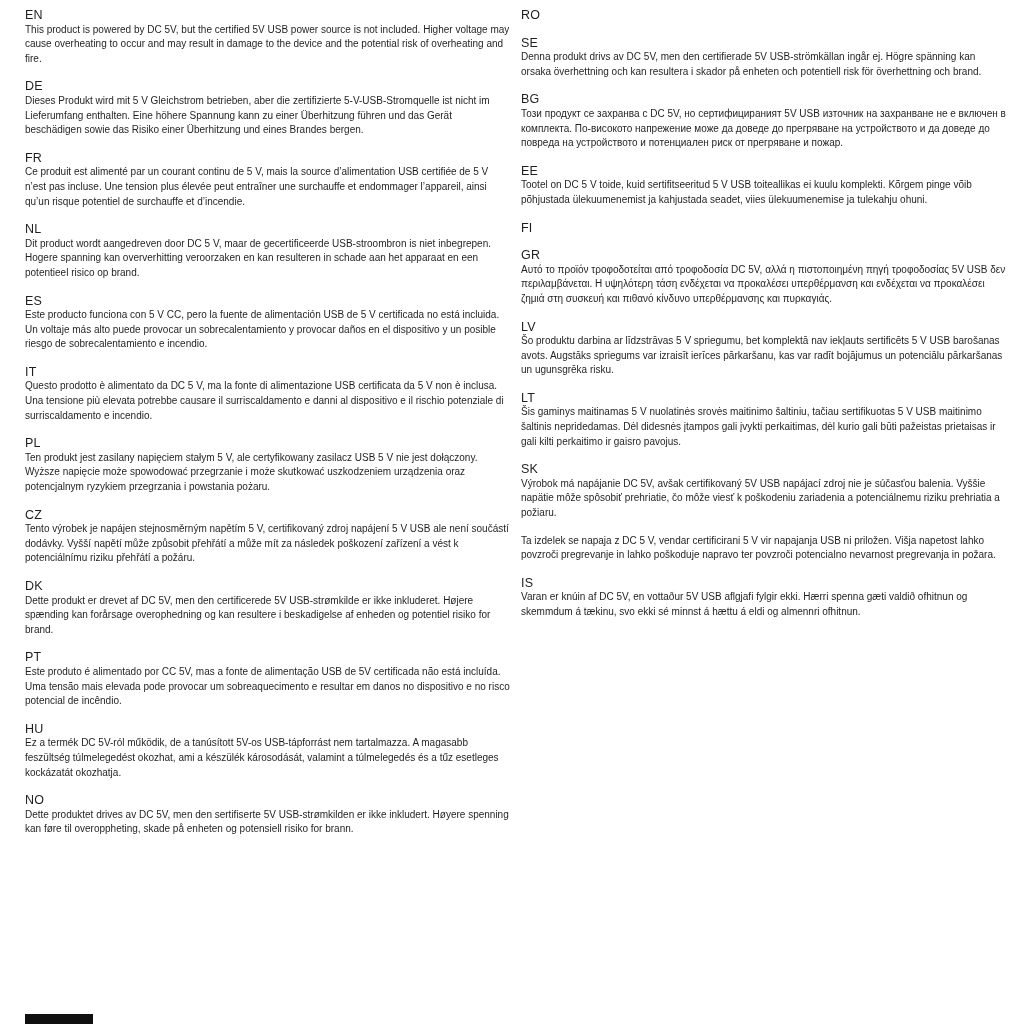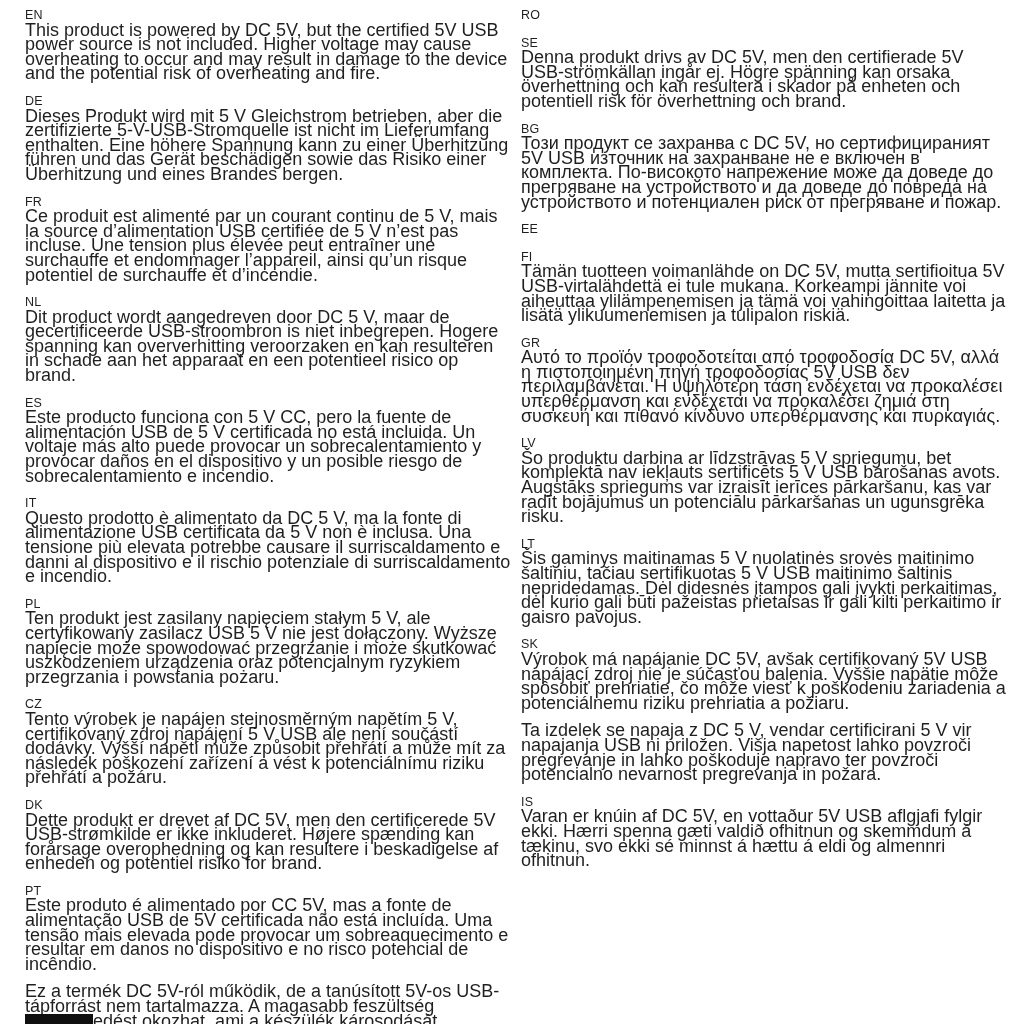--- a/index.html
+++ b/index.html
@@ -29,21 +29,21 @@
   .sec {
     margin: 0 0 13px 0;
   }
   .code {
     font-size: 12.5px;
     line-height: 14.6px;
     letter-spacing: 0.2px;
   }
   .txt {
     margin: 0;
-    font-size: 18px;
+    font-size: 10px;
     line-height: 14.6px;
   }
   .footer-bar {
     position: absolute;
     left: 25px;
     top: 1014px;
     width: 68px;
     height: 12px;
     background: #101010;
   }
@@ -88,20 +88,21 @@
     </div>
     <div class="sec">
       <div class="code">DK</div>
       <p class="txt">Dette produkt er drevet af DC 5V, men den certificerede 5V USB-strømkilde er ikke inkluderet. Højere spænding kan forårsage overophedning og kan resultere i beskadigelse af enheden og potentiel risiko for brand.</p>
     </div>
     <div class="sec">
       <div class="code">PT</div>
       <p class="txt">Este produto é alimentado por CC 5V, mas a fonte de alimentação USB de 5V certificada não está incluída. Uma tensão mais elevada pode provocar um sobreaquecimento e resultar em danos no dispositivo e no risco potencial de incêndio.</p>
     </div>
     <div class="sec">
+      <div class="code">HU</div>
       <p class="txt">Ez a termék DC 5V-ról működik, de a tanúsított 5V-os USB-tápforrást nem tartalmazza. A magasabb feszültség túlmelegedést okozhat, ami a készülék károsodását, valamint a túlmelegedés és a tűz esetleges kockázatát okozhatja.</p>
     </div>
     <div class="sec">
       <div class="code">NO</div>
       <p class="txt">Dette produktet drives av DC 5V, men den sertifiserte 5V USB-strømkilden er ikke inkludert. Høyere spenning kan føre til overoppheting, skade på enheten og potensiell risiko for brann.</p>
     </div>
   </div>
 
   <div class="col">
     <div class="sec">
@@ -110,24 +111,24 @@
     <div class="sec">
       <div class="code">SE</div>
       <p class="txt">Denna produkt drivs av DC 5V, men den certifierade 5V USB-strömkällan ingår ej. Högre spänning kan orsaka överhettning och kan resultera i skador på enheten och potentiell risk för överhettning och brand.</p>
     </div>
     <div class="sec">
       <div class="code">BG</div>
       <p class="txt">Този продукт се захранва с DC 5V, но сертифицираният 5V USB източник на захранване не е включен в комплекта. По-високото напрежение може да доведе до прегряване на устройството и да доведе до повреда на устройството и потенциален риск от прегряване и пожар.</p>
     </div>
     <div class="sec">
       <div class="code">EE</div>
+      <p class="txt">Tootel on DC 5 V toide, kuid sertifitseeritud 5 V USB toiteallikas ei kuulu komplekti. Kõrgem pinge võib põhjustada ülekuumenemist ja kahjustada seadet, viies ülekuumenemise ja tulekahju ohuni.</p>
     </div>
     <div class="sec">
       <div class="code">FI</div>
-      <p class="txt">Tämän tuotteen voimanlähde on DC 5V, mutta sertifioitua 5V USB-virtalähdettä ei tule mukana. Korkeampi jännite voi aiheuttaa ylilämpenemisen ja tämä voi vahingoittaa laitetta ja lisätä ylikuumenemisen ja tulipalon riskiä.</p>
     </div>
     <div class="sec">
       <div class="code">GR</div>
       <p class="txt">Αυτό το προϊόν τροφοδοτείται από τροφοδοσία DC 5V, αλλά η πιστοποιημένη πηγή τροφοδοσίας 5V USB δεν περιλαμβάνεται. Η υψηλότερη τάση ενδέχεται να προκαλέσει υπερθέρμανση και ενδέχεται να προκαλέσει ζημιά στη συσκευή και πιθανό κίνδυνο υπερθέρμανσης και πυρκαγιάς.</p>
     </div>
     <div class="sec">
       <div class="code">LV</div>
       <p class="txt">Šo produktu darbina ar līdzstrāvas 5 V spriegumu, bet komplektā nav iekļauts sertificēts 5 V USB barošanas avots. Augstāks spriegums var izraisīt ierīces pārkaršanu, kas var radīt bojājumus un potenciālu pārkaršanas un ugunsgrēka risku.</p>
     </div>
     <div class="sec">

